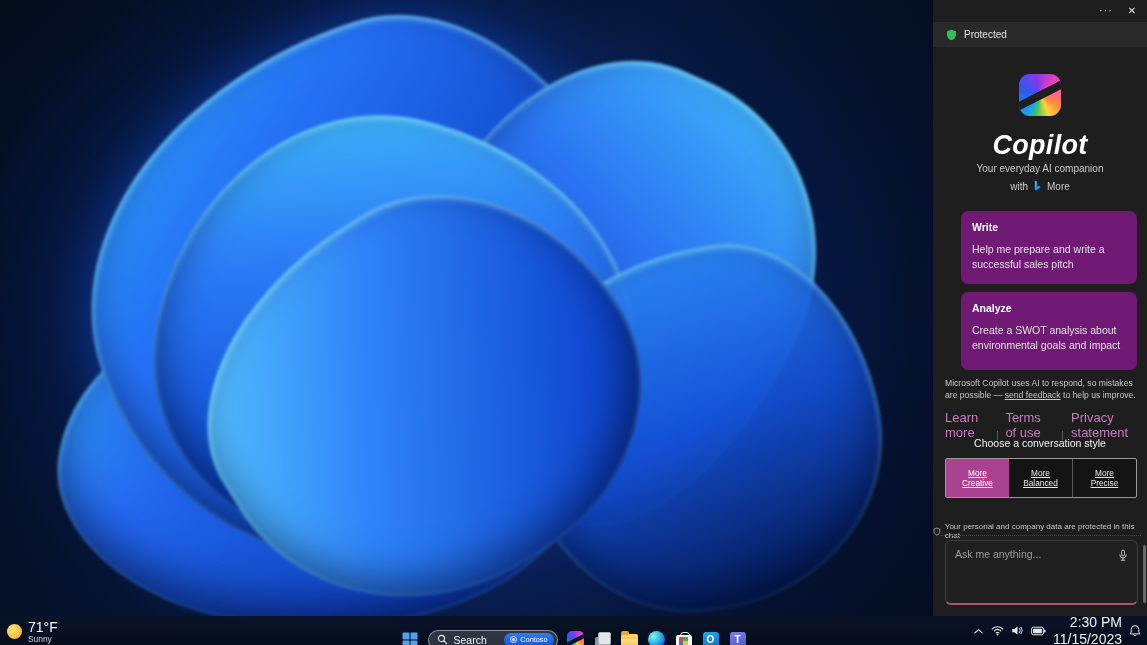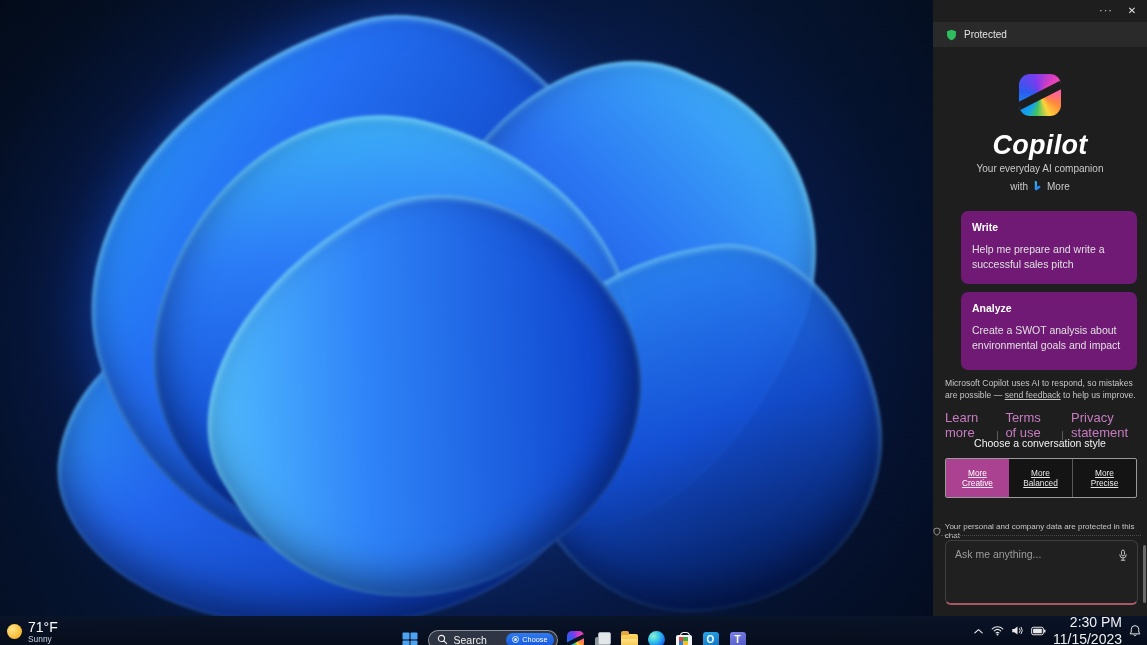--- a/index.html
+++ b/index.html
@@ -317,21 +317,21 @@
       </div>
 
       <div class="search-pill">
         <svg width="11" height="11" viewBox="0 0 16 16">
           <circle cx="6.5" cy="6.5" r="4.5" fill="none" stroke="#f0f0f0" stroke-width="1.6"></circle>
           <line x1="10" y1="10" x2="14" y2="14" stroke="#f0f0f0" stroke-width="1.6" stroke-linecap="round"></line>
         </svg>
         <span class="search-label">Search</span>
         <div class="contoso-badge">
           <span class="ring"></span>
-          <span class="contoso-label">Choose</span>
+          <span class="contoso-label">Contoso</span>
         </div>
       </div>
 
       <div class="tb-icon">
         <div class="mini-copilot"></div>
       </div>
       <div class="tb-icon">
         <div class="taskview"></div>
       </div>
       <div class="tb-icon">

